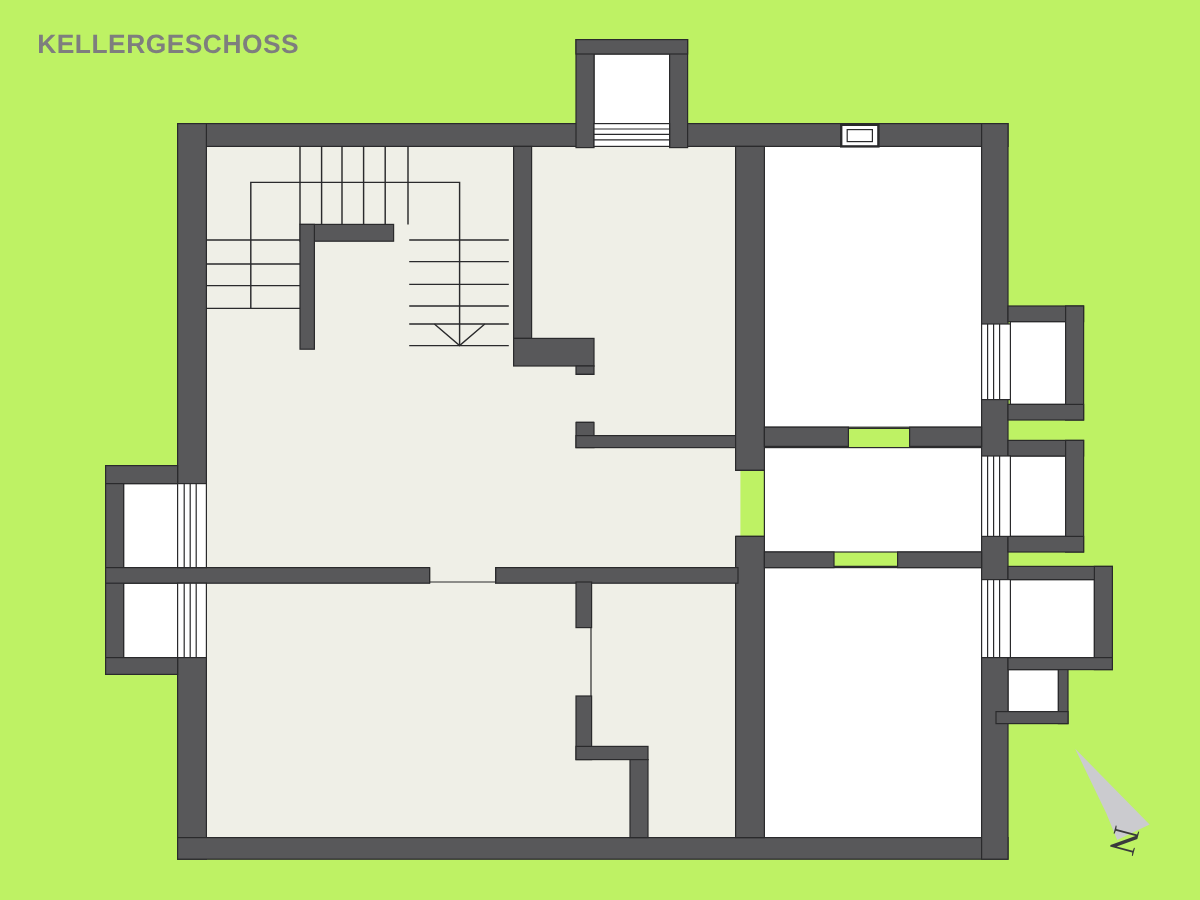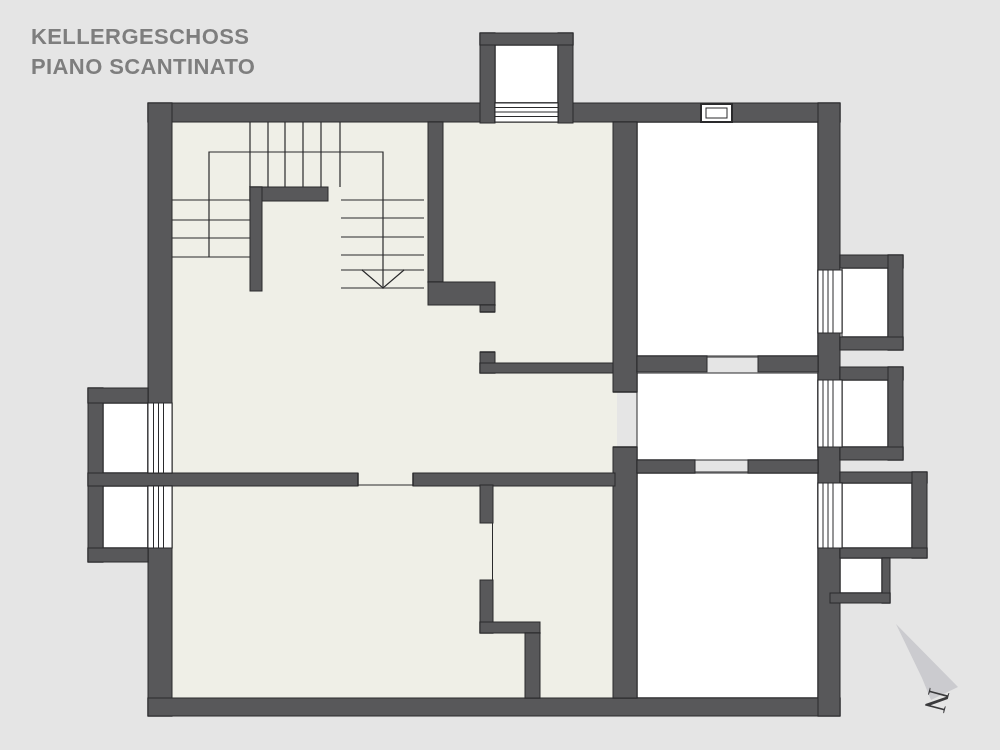--- a/index.html
+++ b/index.html
@@ -1,36 +1,35 @@
 <!DOCTYPE html>
 <html style="--wall: #58585A; --floor: #EFEFE7; --line: #2A2A2C; --title: #7E7E7E; --arrow: #CBCBCF;"><head>
 <meta charset="utf-8">
 <style>
   html,body{margin:0;padding:0;background:#ffffff;width:1000px;height:750px;overflow:hidden;}
-  #stage{position:relative;width:1000px;height:750px;background:#e5e5e5;font-family:"Liberation Sans",sans-serif;}
+  #stage{position:relative;width:1000px;height:750px;background:#bef264;font-family:"Liberation Sans",sans-serif;}
   #plan-svg{position:absolute;left:0;top:0;}
   .wall{fill:var(--wall,#58585A);stroke:var(--line,#2A2A2C);stroke-width:1;}
   .floorL{fill:var(--floor,#EFEFE7);stroke:none;}
   .wfloor{fill:#ffffff;stroke:var(--line,#2A2A2C);stroke-width:1;}
   .win{fill:#ffffff;stroke:var(--line,#2A2A2C);stroke-width:1;}
   .ln{stroke:var(--line,#2A2A2C);stroke-width:1.2;fill:none;}
   .thin{stroke:var(--line,#2A2A2C);stroke-width:1;fill:none;}
   .narrow{fill:var(--arrow,#CBCBCF);stroke:none;}
   .nletter{fill:#3a3a3c;font-family:"Liberation Serif",serif;font-size:31px;}
   #title-block{position:absolute;left:31px;top:22px;color:var(--title,#7E7E7E);
     font-size:22px;font-weight:bold;letter-spacing:0.4px;line-height:30px;white-space:nowrap;}
 </style>
 </head>
 <body>
 
 <div id="stage">
 
   <div id="title-block">
     <div>KELLERGESCHOSS</div>
-    <div>PIANO SCANTINATO</div>
   </div>
 
   <svg id="plan-svg" width="1000" height="750" viewBox="0 0 1000 750" xmlns="http://www.w3.org/2000/svg">
 
     <g>
       <rect class="floorL" x="172" y="122" width="445" height="576"></rect>
       <rect class="wfloor" x="637" y="122" width="181" height="234"></rect>
       <rect class="wfloor" x="637" y="373" width="181" height="87"></rect>
       <rect class="wfloor" x="637" y="473" width="181" height="225"></rect>
       <rect class="wfloor" x="495" y="45" width="63" height="58"></rect>

